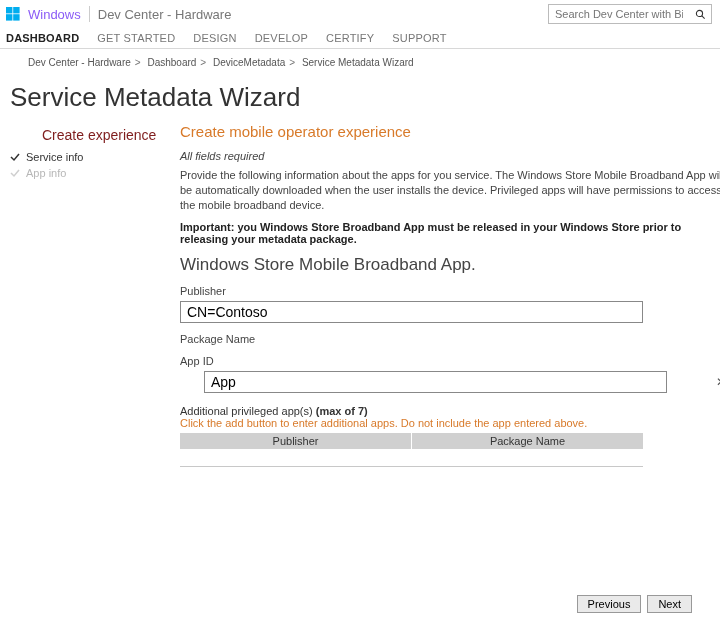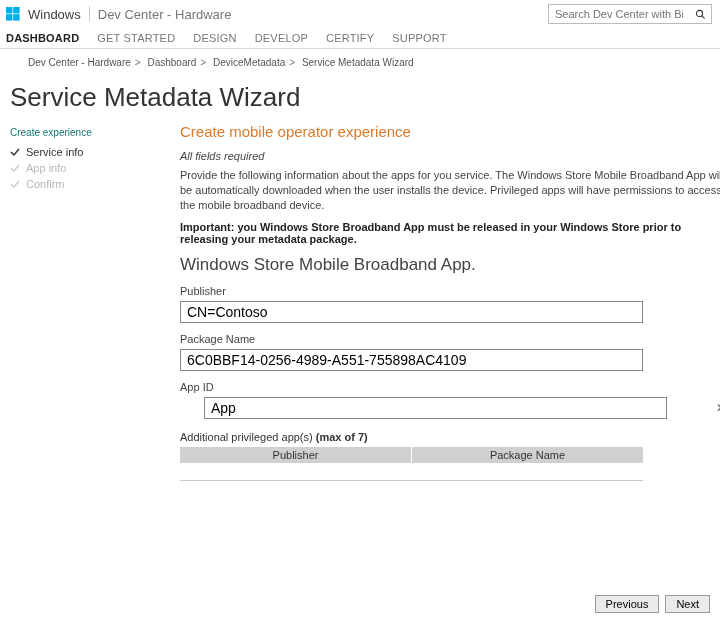--- a/index.html
+++ b/index.html
@@ -3,21 +3,21 @@
 <meta charset="utf-8">
 <style>
   * { box-sizing: border-box; margin: 0; padding: 0; }
   html, body { width: 720px; height: 621px; font-family: "Segoe UI", Arial, sans-serif; color: #333; background: #fff; font-size: 11px; overflow: hidden; }
 
   
   .hdr { display: flex; align-items: center; justify-content: space-between; padding: 4px 8px 2px 6px; }
   .hdr-left { display: flex; align-items: center; gap: 8px; }
   .win-logo { width: 14px; height: 14px; display: inline-block; }
   .win-logo svg { display:block; }
-  .brand { color: #404040; font-size: 13px; font-weight: 400; }
+  .brand { color: #8b5cf6; font-size: 13px; font-weight: 400; }
   .hdiv { width:1px; height:16px; background:#ccc; }
   .portal { color: #777; font-size: 13px; }
   .search-wrap { display:flex; align-items:center; border:1px solid #bbb; height:20px; }
   .search-wrap input { border:none; outline:none; font-size:11px; width:140px; padding:2px 6px; color:#555; }
   .search-btn { width:22px; height:20px; display:flex; align-items:center; justify-content:center; cursor:pointer; }
   .search-btn svg { width:11px; height:11px; }
 
   
   .nav { display:flex; gap:18px; padding: 6px 8px 4px 6px; border-bottom: 1px solid #d8d8d8; font-size:11px; }
   .nav span { color:#777; cursor:pointer; letter-spacing:.2px; }
@@ -27,21 +27,21 @@
   .bc { padding: 8px 8px 0 28px; font-size:10px; color:#666; }
   .bc span { color:#555; }
   .bc .sep { color:#777; padding:0 4px; }
 
   
   .title { padding: 14px 0 10px 10px; font-size:26px; font-weight:300; color:#333; }
 
   
   .layout { display:flex; padding: 0 10px 0 10px; }
   .side { width:170px; flex-shrink:0; padding-top:4px; }
-  .side-title { font-size:10px; color:#0f766e; font-weight:400; margin-bottom:6px; }
+  .side-title { font-size:14px; color:#7f1d1d; font-weight:400; margin-bottom:6px;margin-left:32px; }
   .step { display:flex; align-items:center; gap:6px; font-size:11px; padding:2px 0; color:#333; }
   .step.done { color:#333; }
   .step.pending { color:#b7b7b7; }
   .chk { width:10px; height:10px; display:inline-flex; }
   .step.pending .chk svg path { stroke:#cfcfcf; }
 
   .main { flex:1; padding-right:6px; }
   .sec-title { color:#d87a2a; font-size:15px; font-weight:400; margin-bottom:10px; }
   .req { font-style: italic; color:#444; margin-bottom:6px; font-size: 11px;}
   .desc { color:#444; margin-bottom:8px; line-height:1.35; font-size: 11px;}
@@ -59,21 +59,21 @@
   .addl .hint { color:#d87a2a; }
   .table { width:463px; margin-top:4px; }
   .thead { display:flex; }
   .th { flex:1; background:#d0d0d0; text-align:center; padding:2px 0; font-size:11px; color:#333; border-right:1px solid #fff; }
   .th:last-child { border-right:none; }
   .trow { display:flex; height:18px; border-bottom:1px solid #c8c8c8; }
   .trow .td { flex:1; }
   .addbar { display:flex; justify-content:flex-end; margin-top:2px; }
   .btn { border:1px solid #999; background:#eaeaea; padding:2px 10px; font-size:11px; cursor:pointer; font-family:inherit; }
 
-  .footer { position:absolute; bottom:8px; right:10px; display:flex; gap:6px;justify-content:flex-end; }
+  .footer { position:absolute; bottom:8px; right:28px; display:flex; gap:6px;justify-content:flex-end; }
 </style>
 </head>
 <body>
 
 <div class="hdr">
   <div class="hdr-left">
     <span class="win-logo">
       <svg viewBox="0 0 14 14">
           <g fill="#00adef">
             <rect x="0" y="0" width="6.4" height="6.4"></rect>
@@ -129,51 +129,43 @@
       <span>Service info</span>
     </div>
     <div class="step pending">
       <span class="chk">
           <svg viewBox="0 0 10 10" fill="none" stroke="#cfcfcf" stroke-width="1.5">
             <path d="M1 5 L4 8 L9 2"></path>
           </svg>
         </span>
       <span>App info</span>
     </div>
-    <div class="step pending">
-      <span class="chk">
-          <svg viewBox="0 0 10 10" fill="none" stroke="#cfcfcf" stroke-width="1.5">
-            <path d="M1 5 L4 8 L9 2"></path>
-          </svg>
-        </span>
-      <span>Confirm</span>
-    </div>
   </div>
 
   <div class="main">
     <div class="sec-title">Create mobile operator experience</div>
     <div class="req">All fields required</div>
     <div class="desc">Provide the following information about the apps for you service. The Windows Store Mobile Broadband App will be automatically downloaded when the user installs the device. Privileged apps will have permissions to access the mobile broadband device.</div>
     <div class="imp"><b>Important: you Windows Store Broadband App must be released in your Windows Store prior to releasing your metadata package.</b></div>
     <div class="sub">Windows Store Mobile Broadband App.</div>
 
     <div class="field-label first">Publisher</div>
     <input class="tx" type="text" value="CN=Contoso" style="">
 
     <div class="field-label">Package Name</div>
-    <input class="tx" type="text" value="6C0BBF14-0256-4989-A551-755898AC4109" style="">
 
     <div class="field-label">App ID</div>
     <div class="tx-wrap">
       <input class="tx" type="text" value="App" style="">
       <span class="clear-x">✕</span>
     </div>
 
     <div class="addl">
       <span>Additional privileged app(s) </span><b>(max of 7)</b><br>
+      <span class="hint">Click the add button to enter additional apps. Do not include the app entered above.</span>
       <div class="table">
         <div class="thead">
           <div class="th">Publisher</div>
           <div class="th">Package Name</div>
         </div>
         <div class="trow">
           <div class="td"></div>
             <div class="td"></div>
         </div>
       </div>

